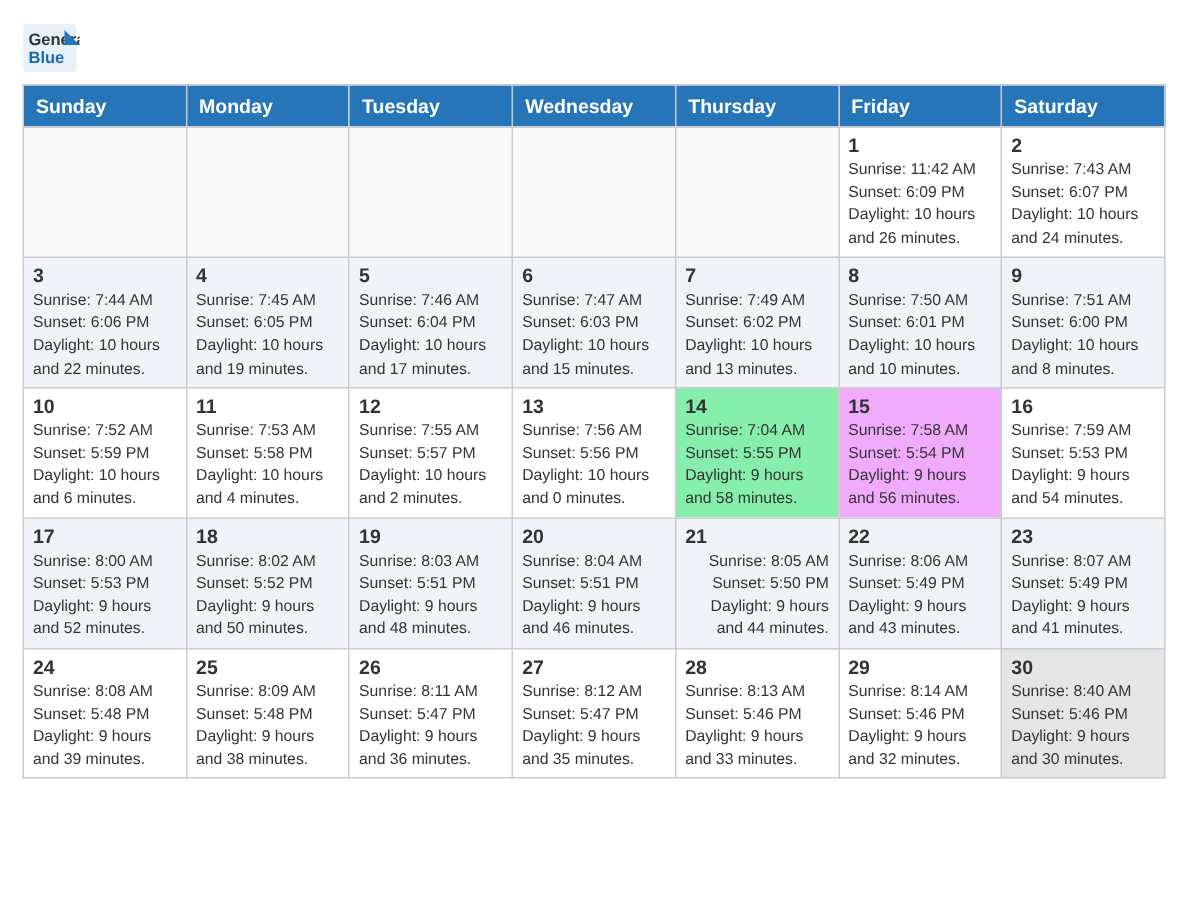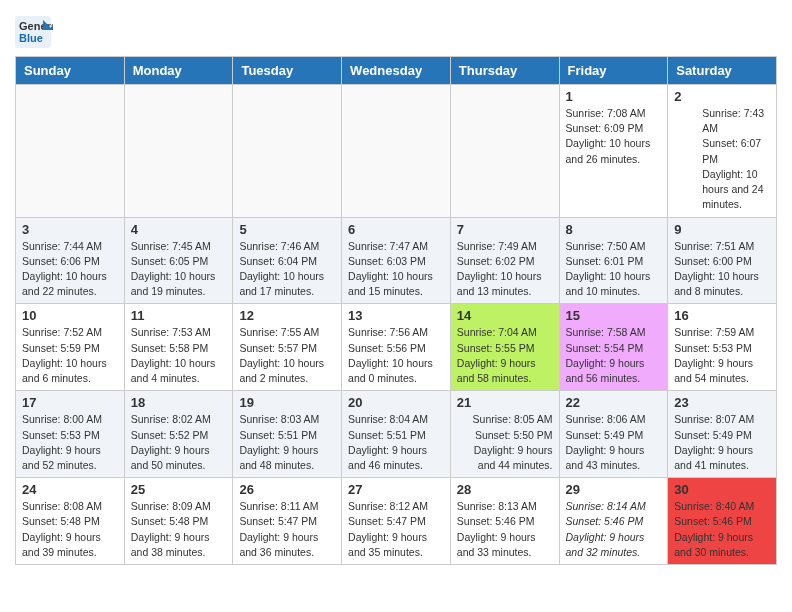--- a/index.html
+++ b/index.html
@@ -121,27 +121,27 @@
   </thead>
   <tbody id="calendar-body">
   <tr>
         <td class="empty-cell"></td>
         <td class="empty-cell"></td>
         <td class="empty-cell"></td>
         <td class="empty-cell"></td>
         <td class="empty-cell"></td>
         <td style="background: rgb(255, 255, 255);">
           <span class="day-number">1</span>
-          <div class="day-info" style="white-space: pre-line;">Sunrise: 7:08 AM
+          <div class="day-info" style="white-space: pre-line;">Sunrise: 11:42 AM
 Sunset: 6:09 PM
 Daylight: 10 hours and 26 minutes.</div>
         </td>
         <td style="background: rgb(255, 255, 255);">
           <span class="day-number">2</span>
-          <div class="day-info" style="white-space: pre-line; margin-left: 28px;">Sunrise: 7:43 AM
+          <div class="day-info" style="white-space: pre-line;">Sunrise: 7:43 AM
 Sunset: 6:07 PM
 Daylight: 10 hours and 24 minutes.</div>
         </td>
       </tr>
       <tr>
         <td style="background: rgb(240, 244, 248);">
           <span class="day-number">3</span>
           <div class="day-info" style="white-space: pre-line;">Sunrise: 7:44 AM
 Sunset: 6:06 PM
 Daylight: 10 hours and 22 minutes.</div>
@@ -201,21 +201,21 @@
           <div class="day-info" style="white-space: pre-line;">Sunrise: 7:55 AM
 Sunset: 5:57 PM
 Daylight: 10 hours and 2 minutes.</div>
         </td>
         <td style="background: rgb(255, 255, 255);">
           <span class="day-number">13</span>
           <div class="day-info" style="white-space: pre-line;">Sunrise: 7:56 AM
 Sunset: 5:56 PM
 Daylight: 10 hours and 0 minutes.</div>
         </td>
-        <td style="background: #bef264;">
+        <td style="background: #86efac;">
           <span class="day-number">14</span>
           <div class="day-info" style="white-space: pre-line;">Sunrise: 7:04 AM
 Sunset: 5:55 PM
 Daylight: 9 hours and 58 minutes.</div>
         </td>
         <td style="background: #f0abfc;">
           <span class="day-number">15</span>
           <div class="day-info" style="white-space: pre-line;">Sunrise: 7:58 AM
 Sunset: 5:54 PM
 Daylight: 9 hours and 56 minutes.</div>
@@ -297,25 +297,25 @@
 Daylight: 9 hours and 35 minutes.</div>
         </td>
         <td style="background: rgb(255, 255, 255);">
           <span class="day-number">28</span>
           <div class="day-info" style="white-space: pre-line;">Sunrise: 8:13 AM
 Sunset: 5:46 PM
 Daylight: 9 hours and 33 minutes.</div>
         </td>
         <td style="background: rgb(255, 255, 255);">
           <span class="day-number">29</span>
-          <div class="day-info" style="white-space: pre-line; font-style: italic;">Sunrise: 8:14 AM
+          <div class="day-info" style="white-space: pre-line;">Sunrise: 8:14 AM
 Sunset: 5:46 PM
 Daylight: 9 hours and 32 minutes.</div>
         </td>
-        <td style="background: #ef4444;">
+        <td style="background: #e5e5e5;">
           <span class="day-number">30</span>
           <div class="day-info" style="white-space: pre-line;">Sunrise: 8:40 AM
 Sunset: 5:46 PM
 Daylight: 9 hours and 30 minutes.</div>
         </td>
       </tr>
     </tbody>
 </table>
 
 </body></html>

